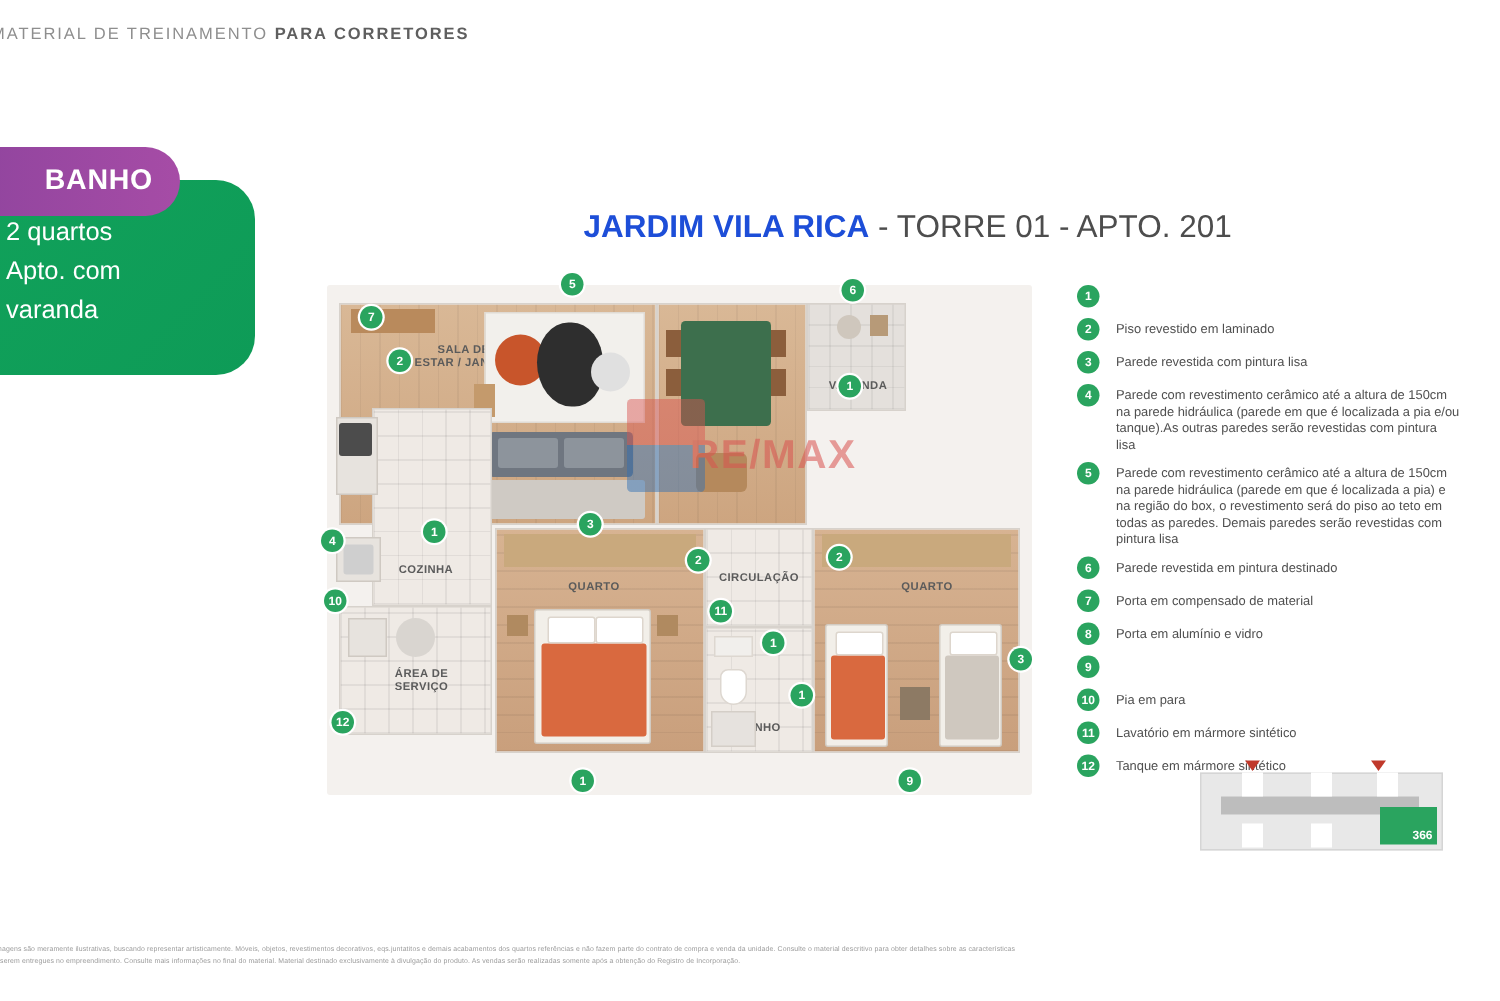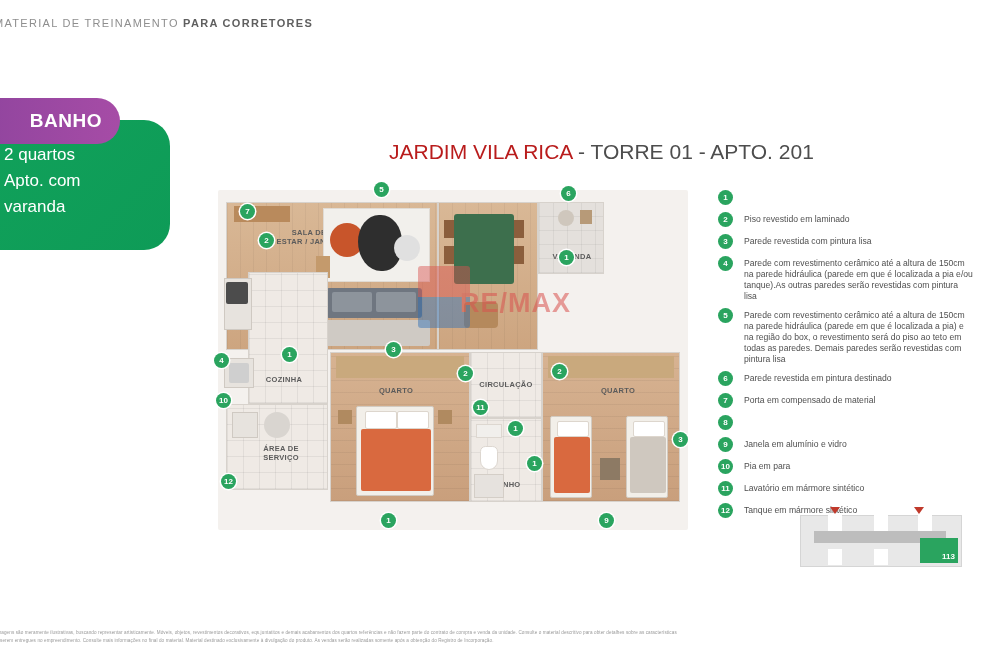--- a/index.html
+++ b/index.html
@@ -81,21 +81,21 @@
   }
 
   
   .plan-title {
     position: absolute;
     left: 389px; top: 140px;
     font-size: 21px;
     color: #4d4d4d;
     white-space: nowrap;
   }
-  .plan-title .bold { font-weight: normal; color: #b91c1c; }
+  .plan-title .bold { font-weight: bold; color: #1d4ed8; }
 
   
   .plan-wrap {
     position: absolute;
     left: 218px; top: 190px;
     width: 470px; height: 340px;
   }
   .plan-bg {
     position: absolute;
     inset: 0;
@@ -465,24 +465,24 @@
   <div class="legend-row">
     <span class="dot">6</span>
     <span class="txt">Parede revestida em pintura destinado</span>
   </div>
   <div class="legend-row">
     <span class="dot">7</span>
     <span class="txt">Porta em compensado de material</span>
   </div>
   <div class="legend-row">
     <span class="dot">8</span>
+    <span class="txt">Porta em alumínio e vidro</span>
   </div>
   <div class="legend-row">
     <span class="dot">9</span>
-    <span class="txt">Janela em alumínio e vidro</span>
   </div>
   <div class="legend-row">
     <span class="dot">10</span>
     <span class="txt">Pia em para</span>
   </div>
   <div class="legend-row">
     <span class="dot">11</span>
     <span class="txt">Lavatório em mármore sintético</span>
   </div>
   <div class="legend-row">
@@ -494,19 +494,19 @@
 <div class="keyplan">
   <div class="kp-base"></div>
   <div class="kp-bar"></div>
   <div class="kp-notch" style="left:28px;"></div>
   <div class="kp-notch" style="left:74px;"></div>
   <div class="kp-notch" style="left:118px;"></div>
   <div class="kp-notch2" style="left:28px;"></div>
   <div class="kp-notch2" style="left:74px;"></div>
   <div class="kp-arrow" style="left:30px;"></div>
   <div class="kp-arrow" style="left:114px;"></div>
-  <div class="kp-unit">113</div>
+  <div class="kp-unit">366</div>
 </div>
 
 <div class="footer">
   <p>Imagens são meramente ilustrativas, buscando representar artisticamente. Móveis, objetos, revestimentos decorativos, eqs.juntatitos e demais acabamentos dos quartos referências e não fazem parte do contrato de compra e venda da unidade. Consulte o material descritivo para obter detalhes sobre as características</p>
   <p>e serem entregues no empreendimento. Consulte mais informações no final do material. Material destinado exclusivamente à divulgação do produto. As vendas serão realizadas somente após a obtenção do Registro de Incorporação.</p>
 </div>
 
 </body></html>

